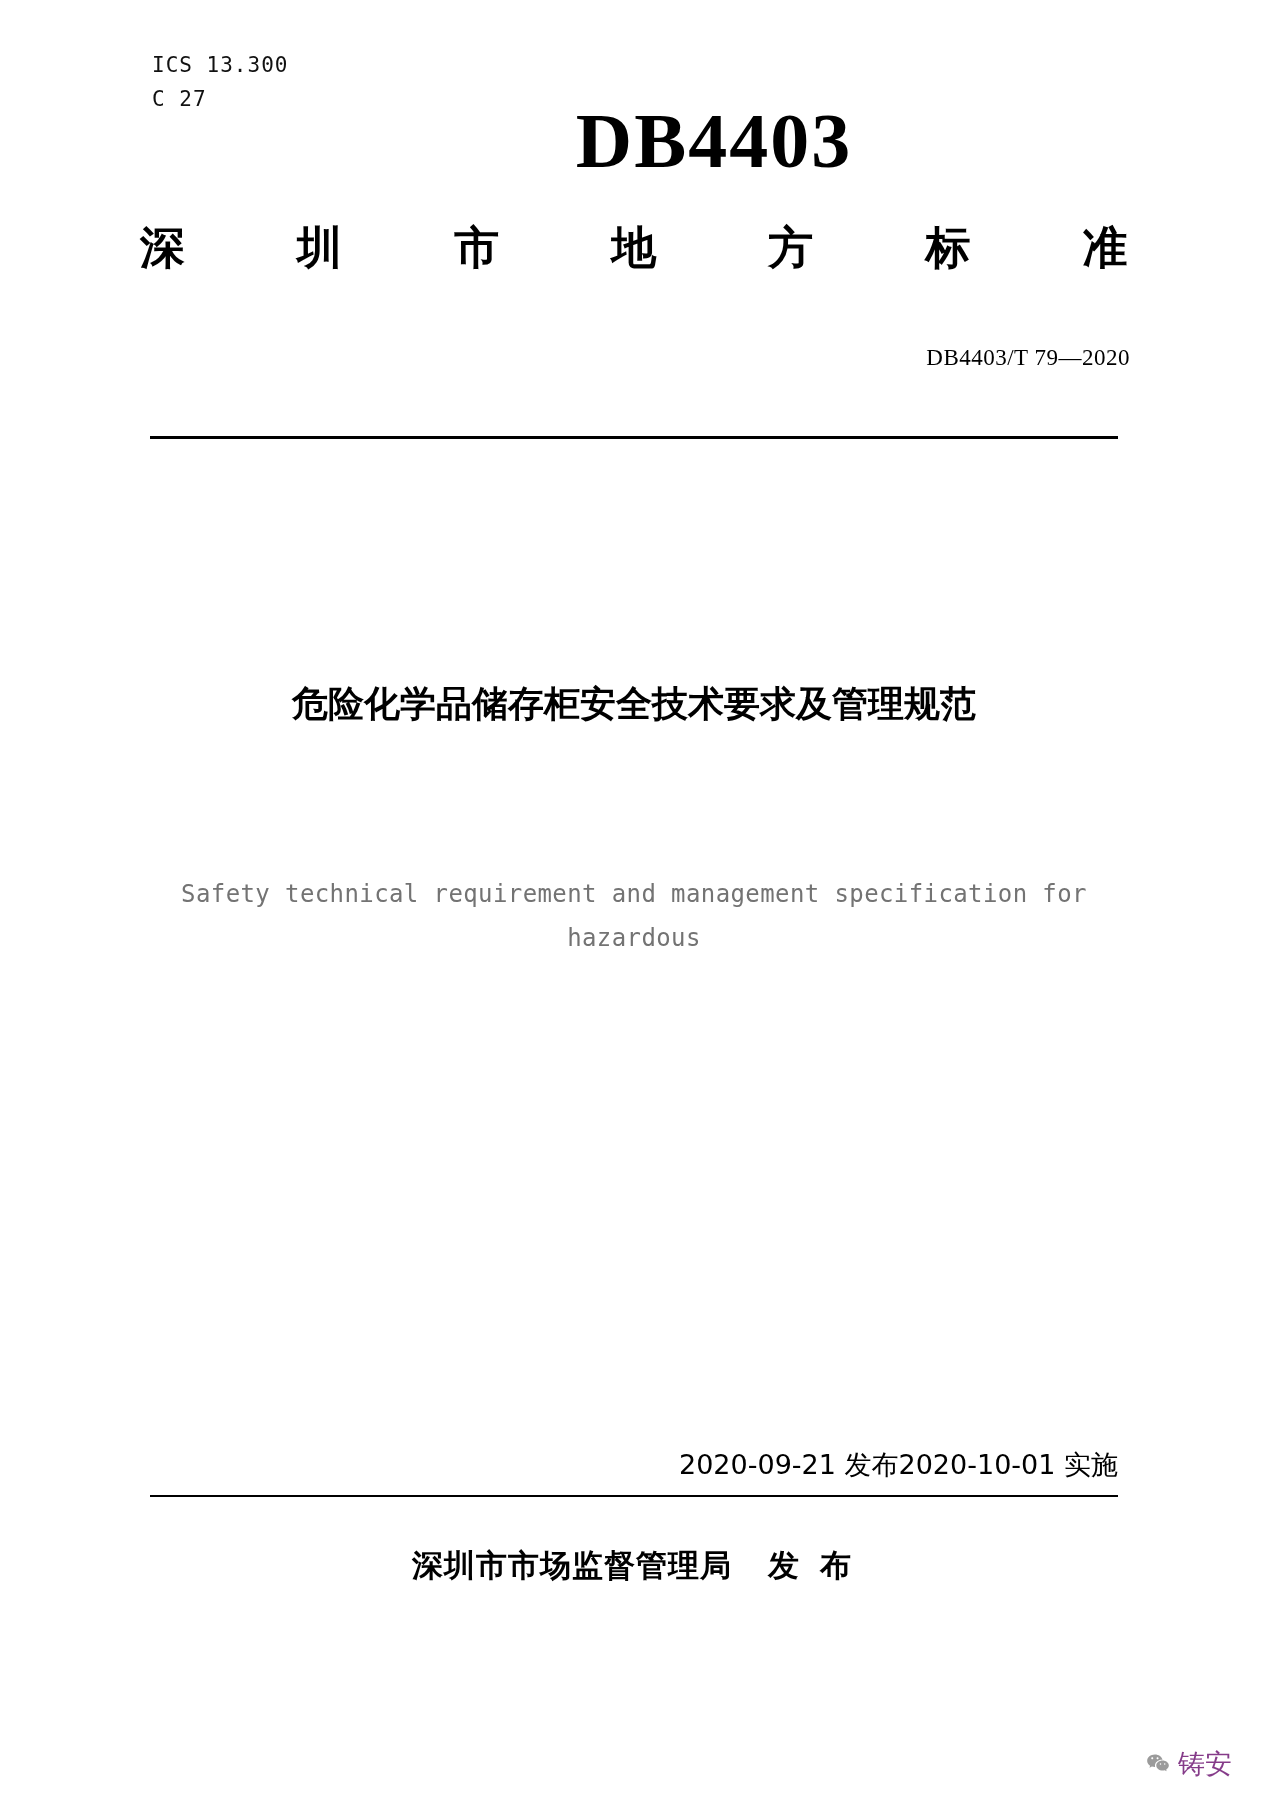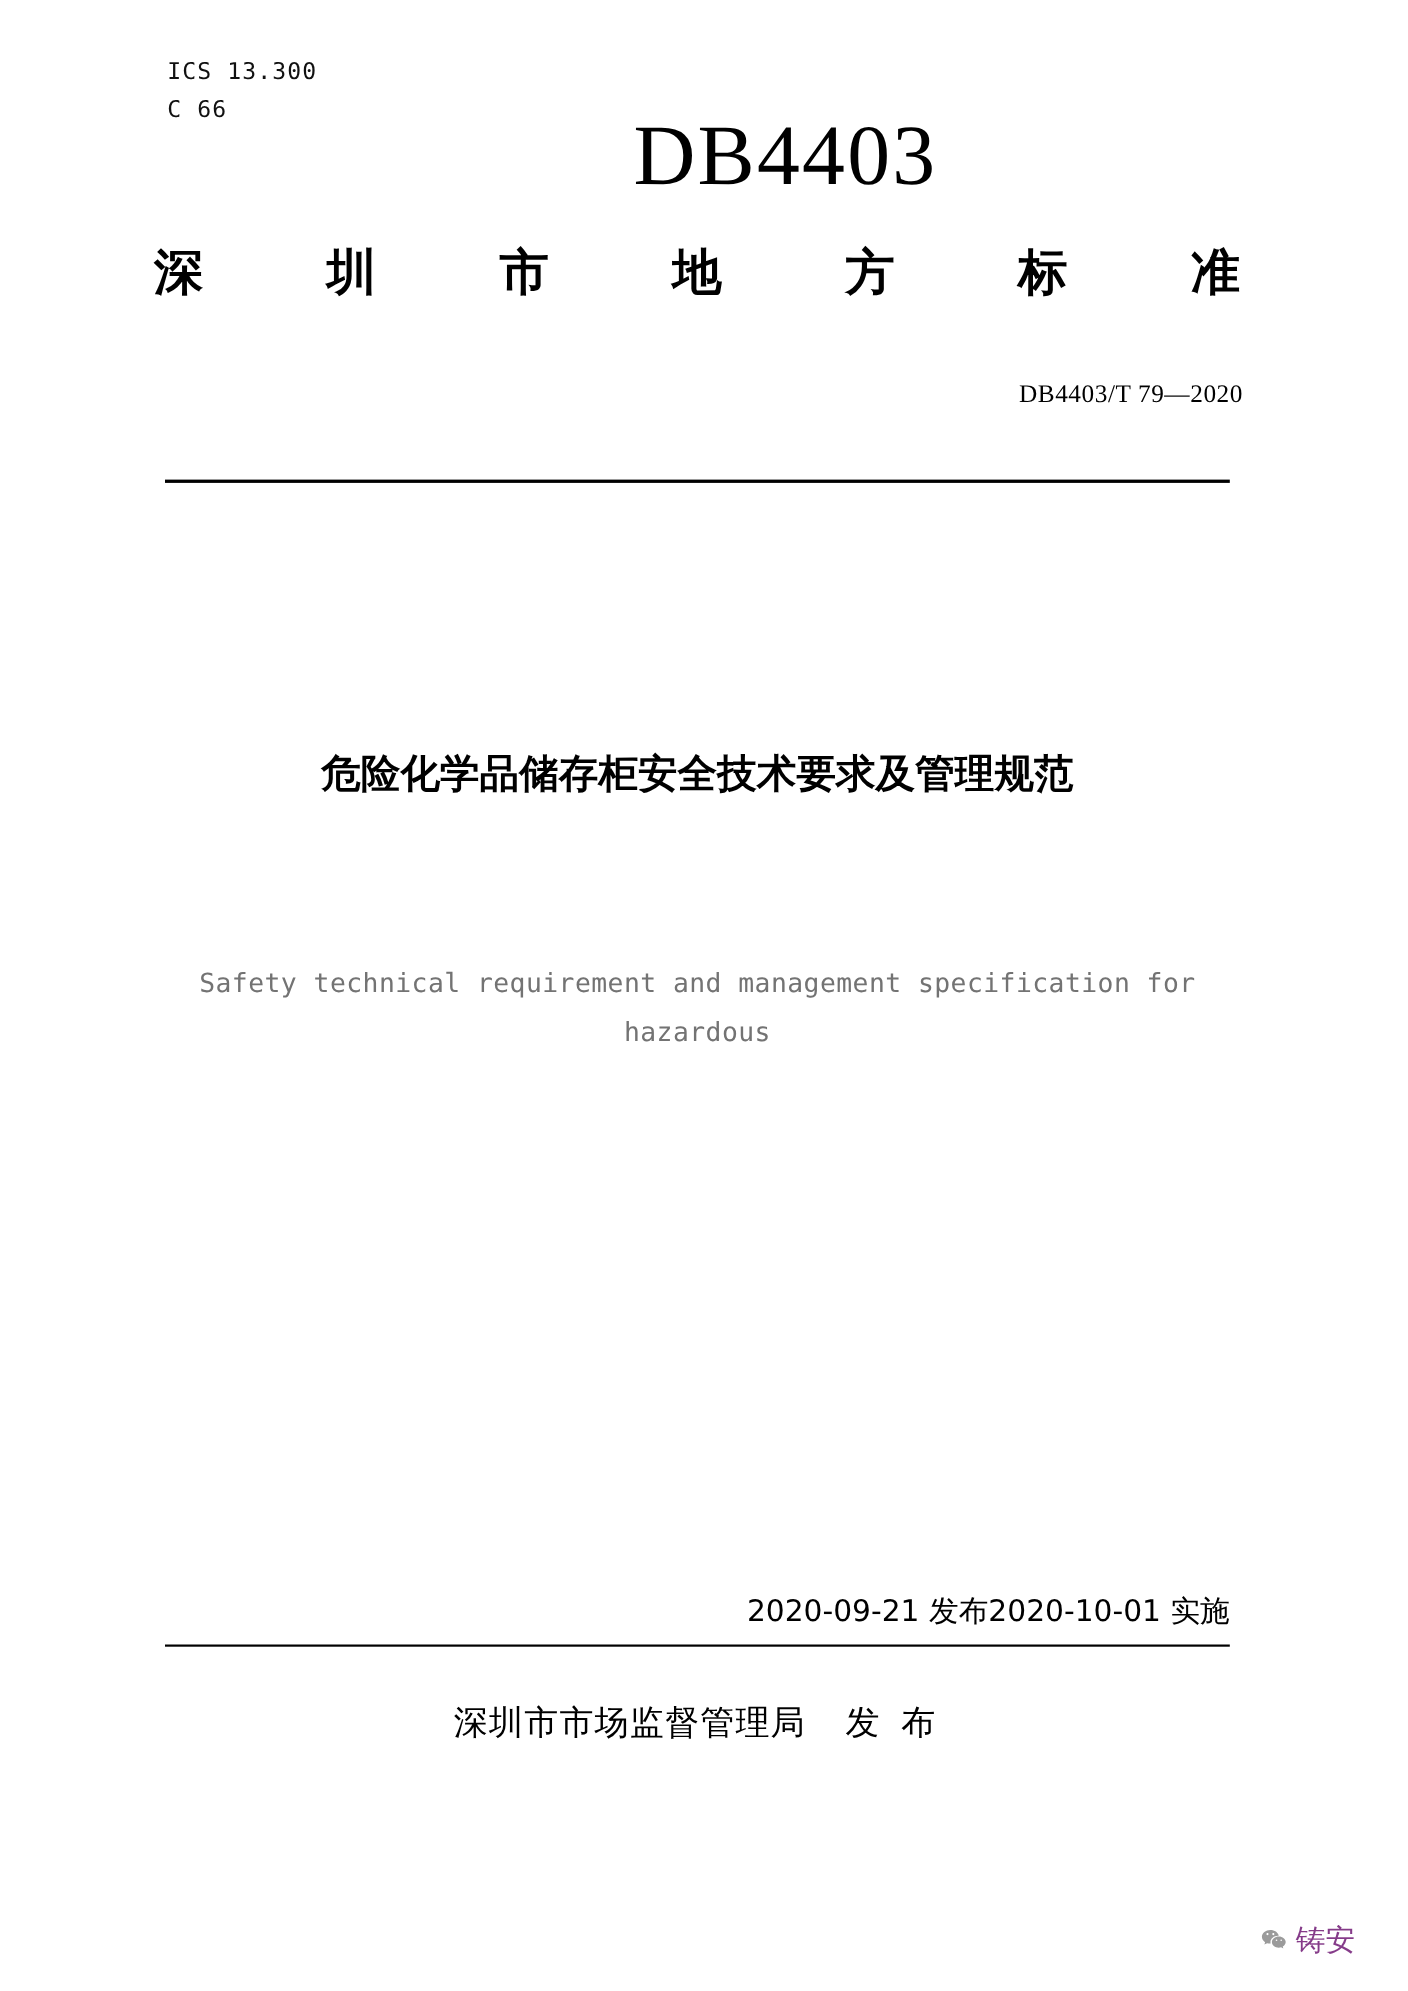--- a/index.html
+++ b/index.html
@@ -38,21 +38,21 @@
   }
 
   
   .db-mark {
     position: absolute;
     left: 0;
     right: 0;
     top: 96px;
     text-align: center;
     font-family: "Liberation Serif", serif;
-    font-weight: normal;
+    font-weight: bold;
     font-size: 78px;
     letter-spacing: 2px;
     color: #000;
     padding-left: 160px;
   }
 
   
   .std-title {
     position: absolute;
     left: 140px;
@@ -141,21 +141,21 @@
   .dates .date-item { white-space: nowrap; }
 
   
   .publisher {
     position: absolute;
     left: 0;
     right: 0;
     top: 1545px;
     text-align: center;
     font-family: "DejaVu Sans", sans-serif;
-    font-weight: normal;
+    font-weight: bold;
     font-size: 31px;
     letter-spacing: 1px;
     color: #000;
   }
   .publisher .pub-action { margin-left: 36px; letter-spacing: 5px; }
 
   
   .watermark {
     position: absolute;
     right: 36px;
@@ -174,21 +174,21 @@
     display: inline-block;
   }
 </style>
 </head>
 <body>
 
 <div class="page">
 
   <div class="ics-block">
     <div>ICS 13.300</div>
-    <div>C 66</div>
+    <div>C 27</div>
   </div>
 
   <div class="db-mark">DB4403</div>
 
   <div class="std-title">
     <span>深</span>
     <span>圳</span>
     <span>市</span>
     <span>地</span>
     <span>方</span>

